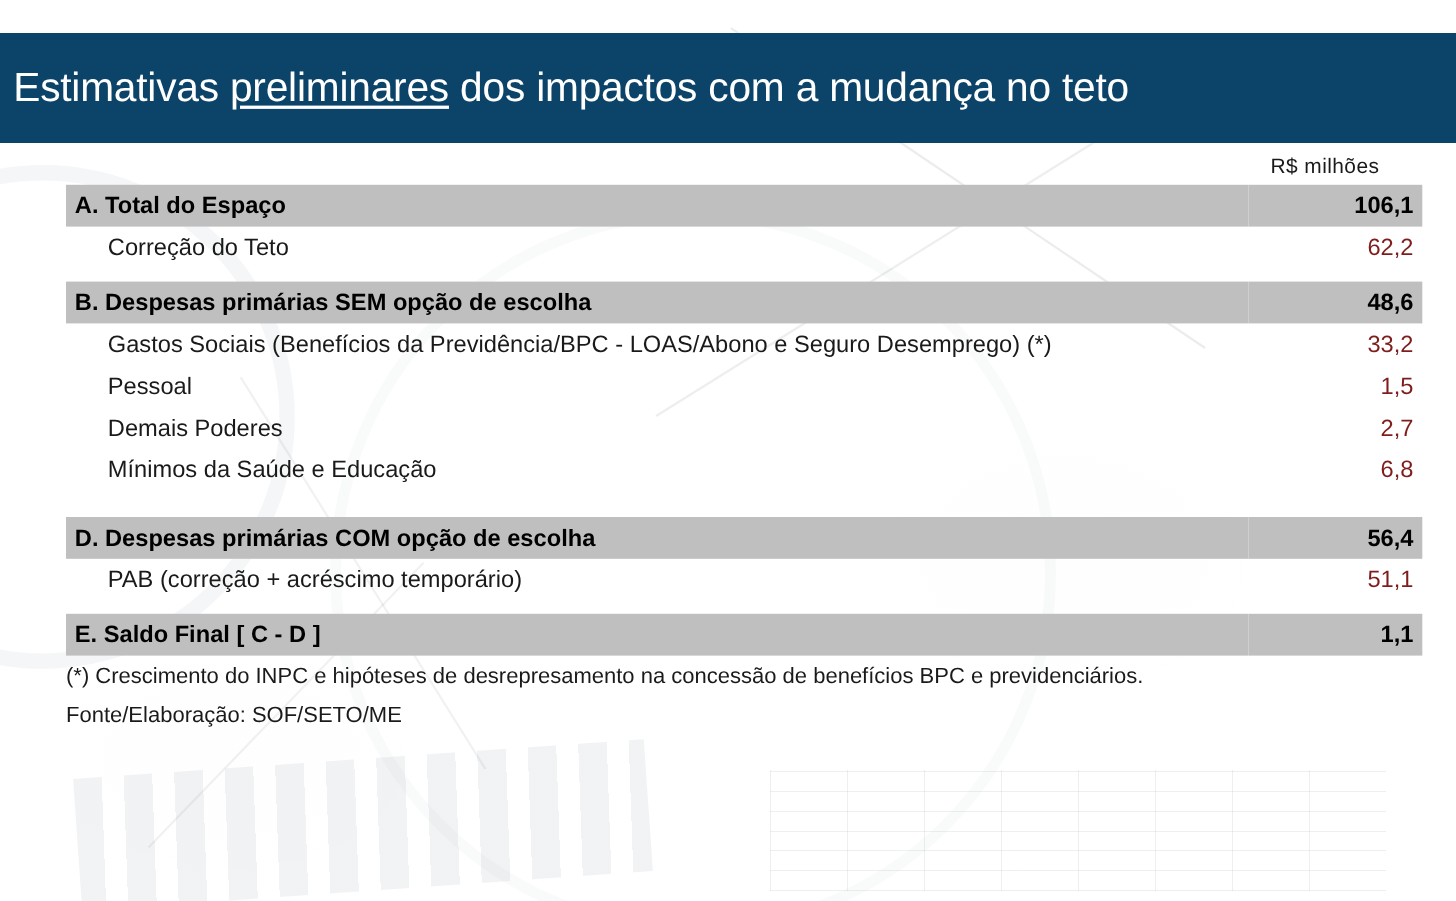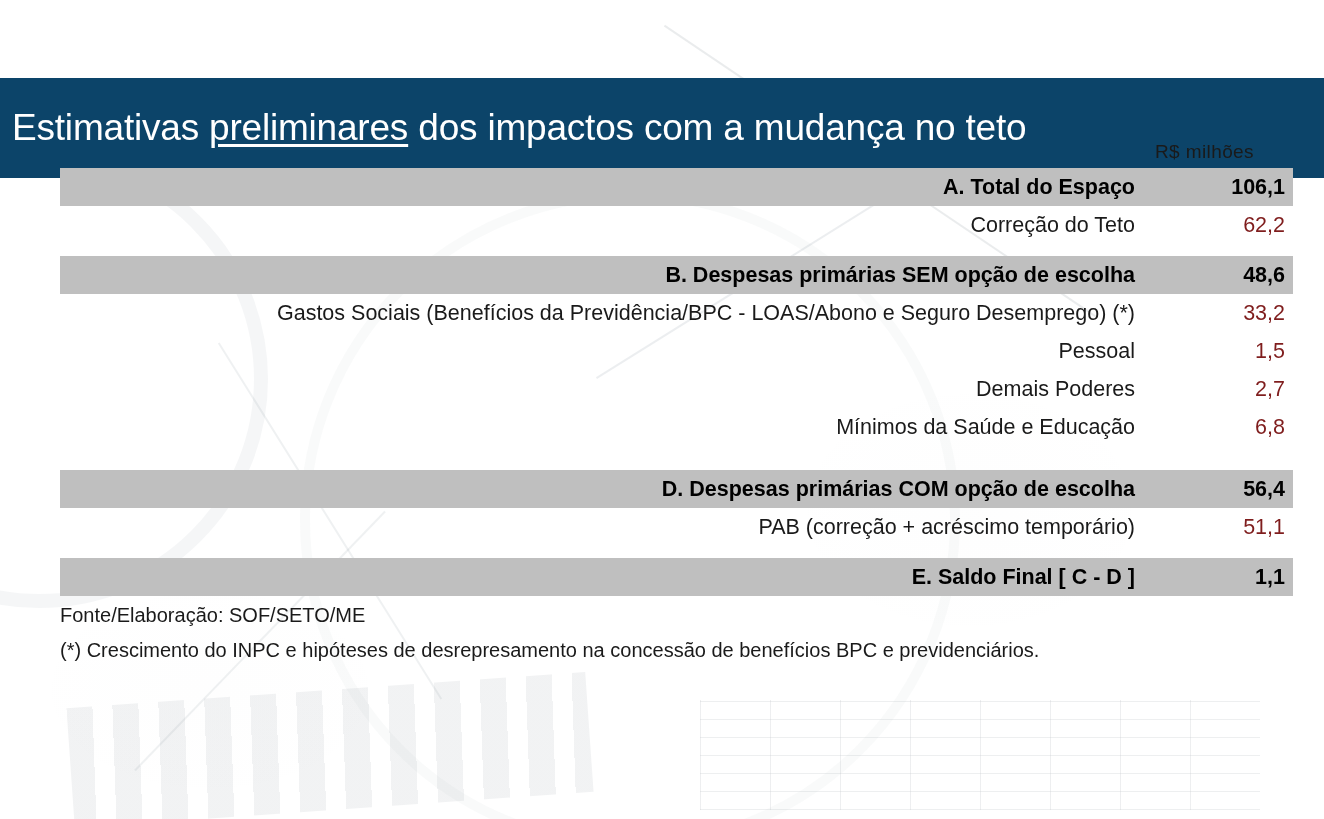--- a/index.html
+++ b/index.html
@@ -136,21 +136,20 @@
   .title-banner {
     position: absolute;
     left: 0;
     top: 30px;
     width: 1324px;
     height: 100px;
     background: #0c4469;
     z-index: 2;
     display: flex;
     align-items: center;
-    margin-top: 48px;
   }
   .title-text {
     color: #ffffff;
     font-size: 37px;
     font-weight: 400;
     letter-spacing: -0.2px;
     padding-left: 12px;
     white-space: nowrap;
   }
   .title-text u {
@@ -201,21 +200,20 @@
     padding-left: 8px;
   }
   tr.item td.lbl {
     padding-left: 38px;
     margin-top: 36px;
   }
   td.lbl {
     font-size: 21.5px;
     color: #1a1a1a;
     white-space: nowrap;
-    text-align: right;
   }
   td.val {
     font-size: 21.5px;
     color: #7f1d1d;
     text-align: right;
     padding-right: 8px;
     white-space: nowrap;
   }
   tr.section td.val {
     font-weight: bold;
@@ -318,15 +316,15 @@
         <tr class="spacer">
           <td colspan="2"></td>
         </tr>
         <tr class="row section">
           <td class="lbl">E. Saldo Final [ C - D ]</td>
           <td class="val">1,1</td>
         </tr>
       </tbody>
   </table>
 
+  <div class="foot">(*) Crescimento do INPC e hipóteses de desrepresamento na concessão de benefícios BPC e previdenciários.</div>
   <div class="foot">Fonte/Elaboração: SOF/SETO/ME</div>
-  <div class="foot">(*) Crescimento do INPC e hipóteses de desrepresamento na concessão de benefícios BPC e previdenciários.</div>
 </div>
 
 </body></html>

